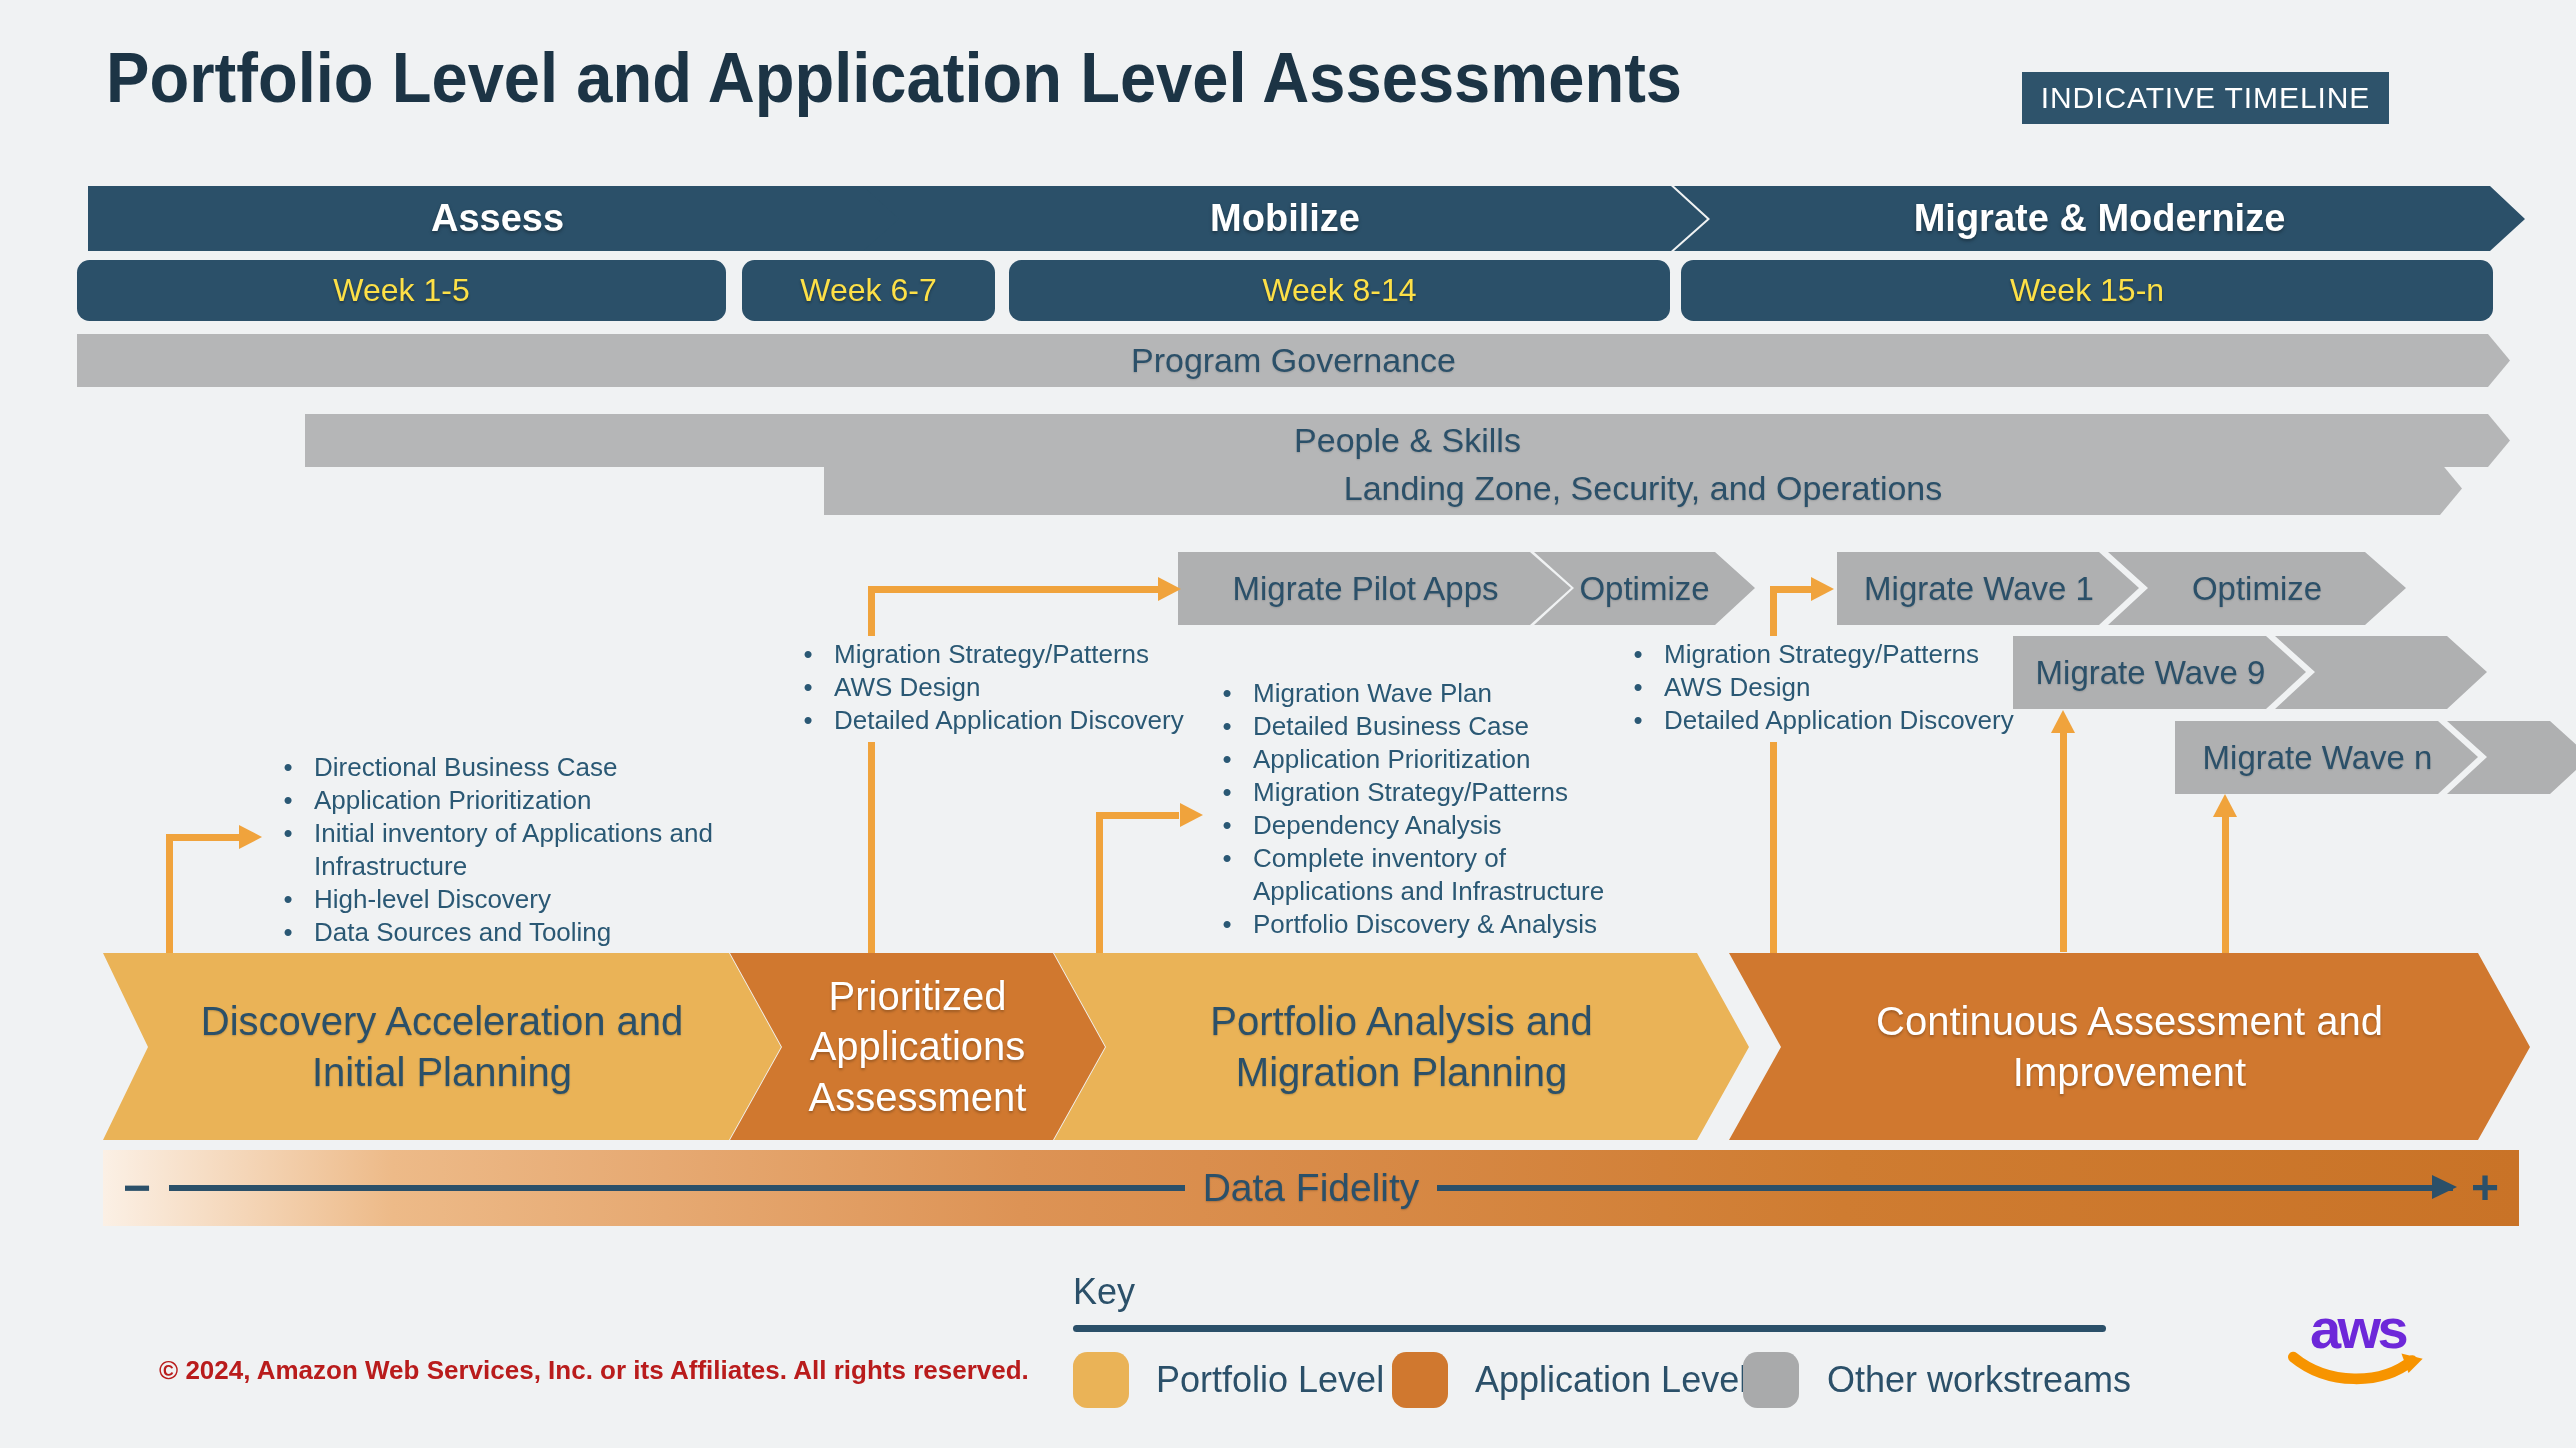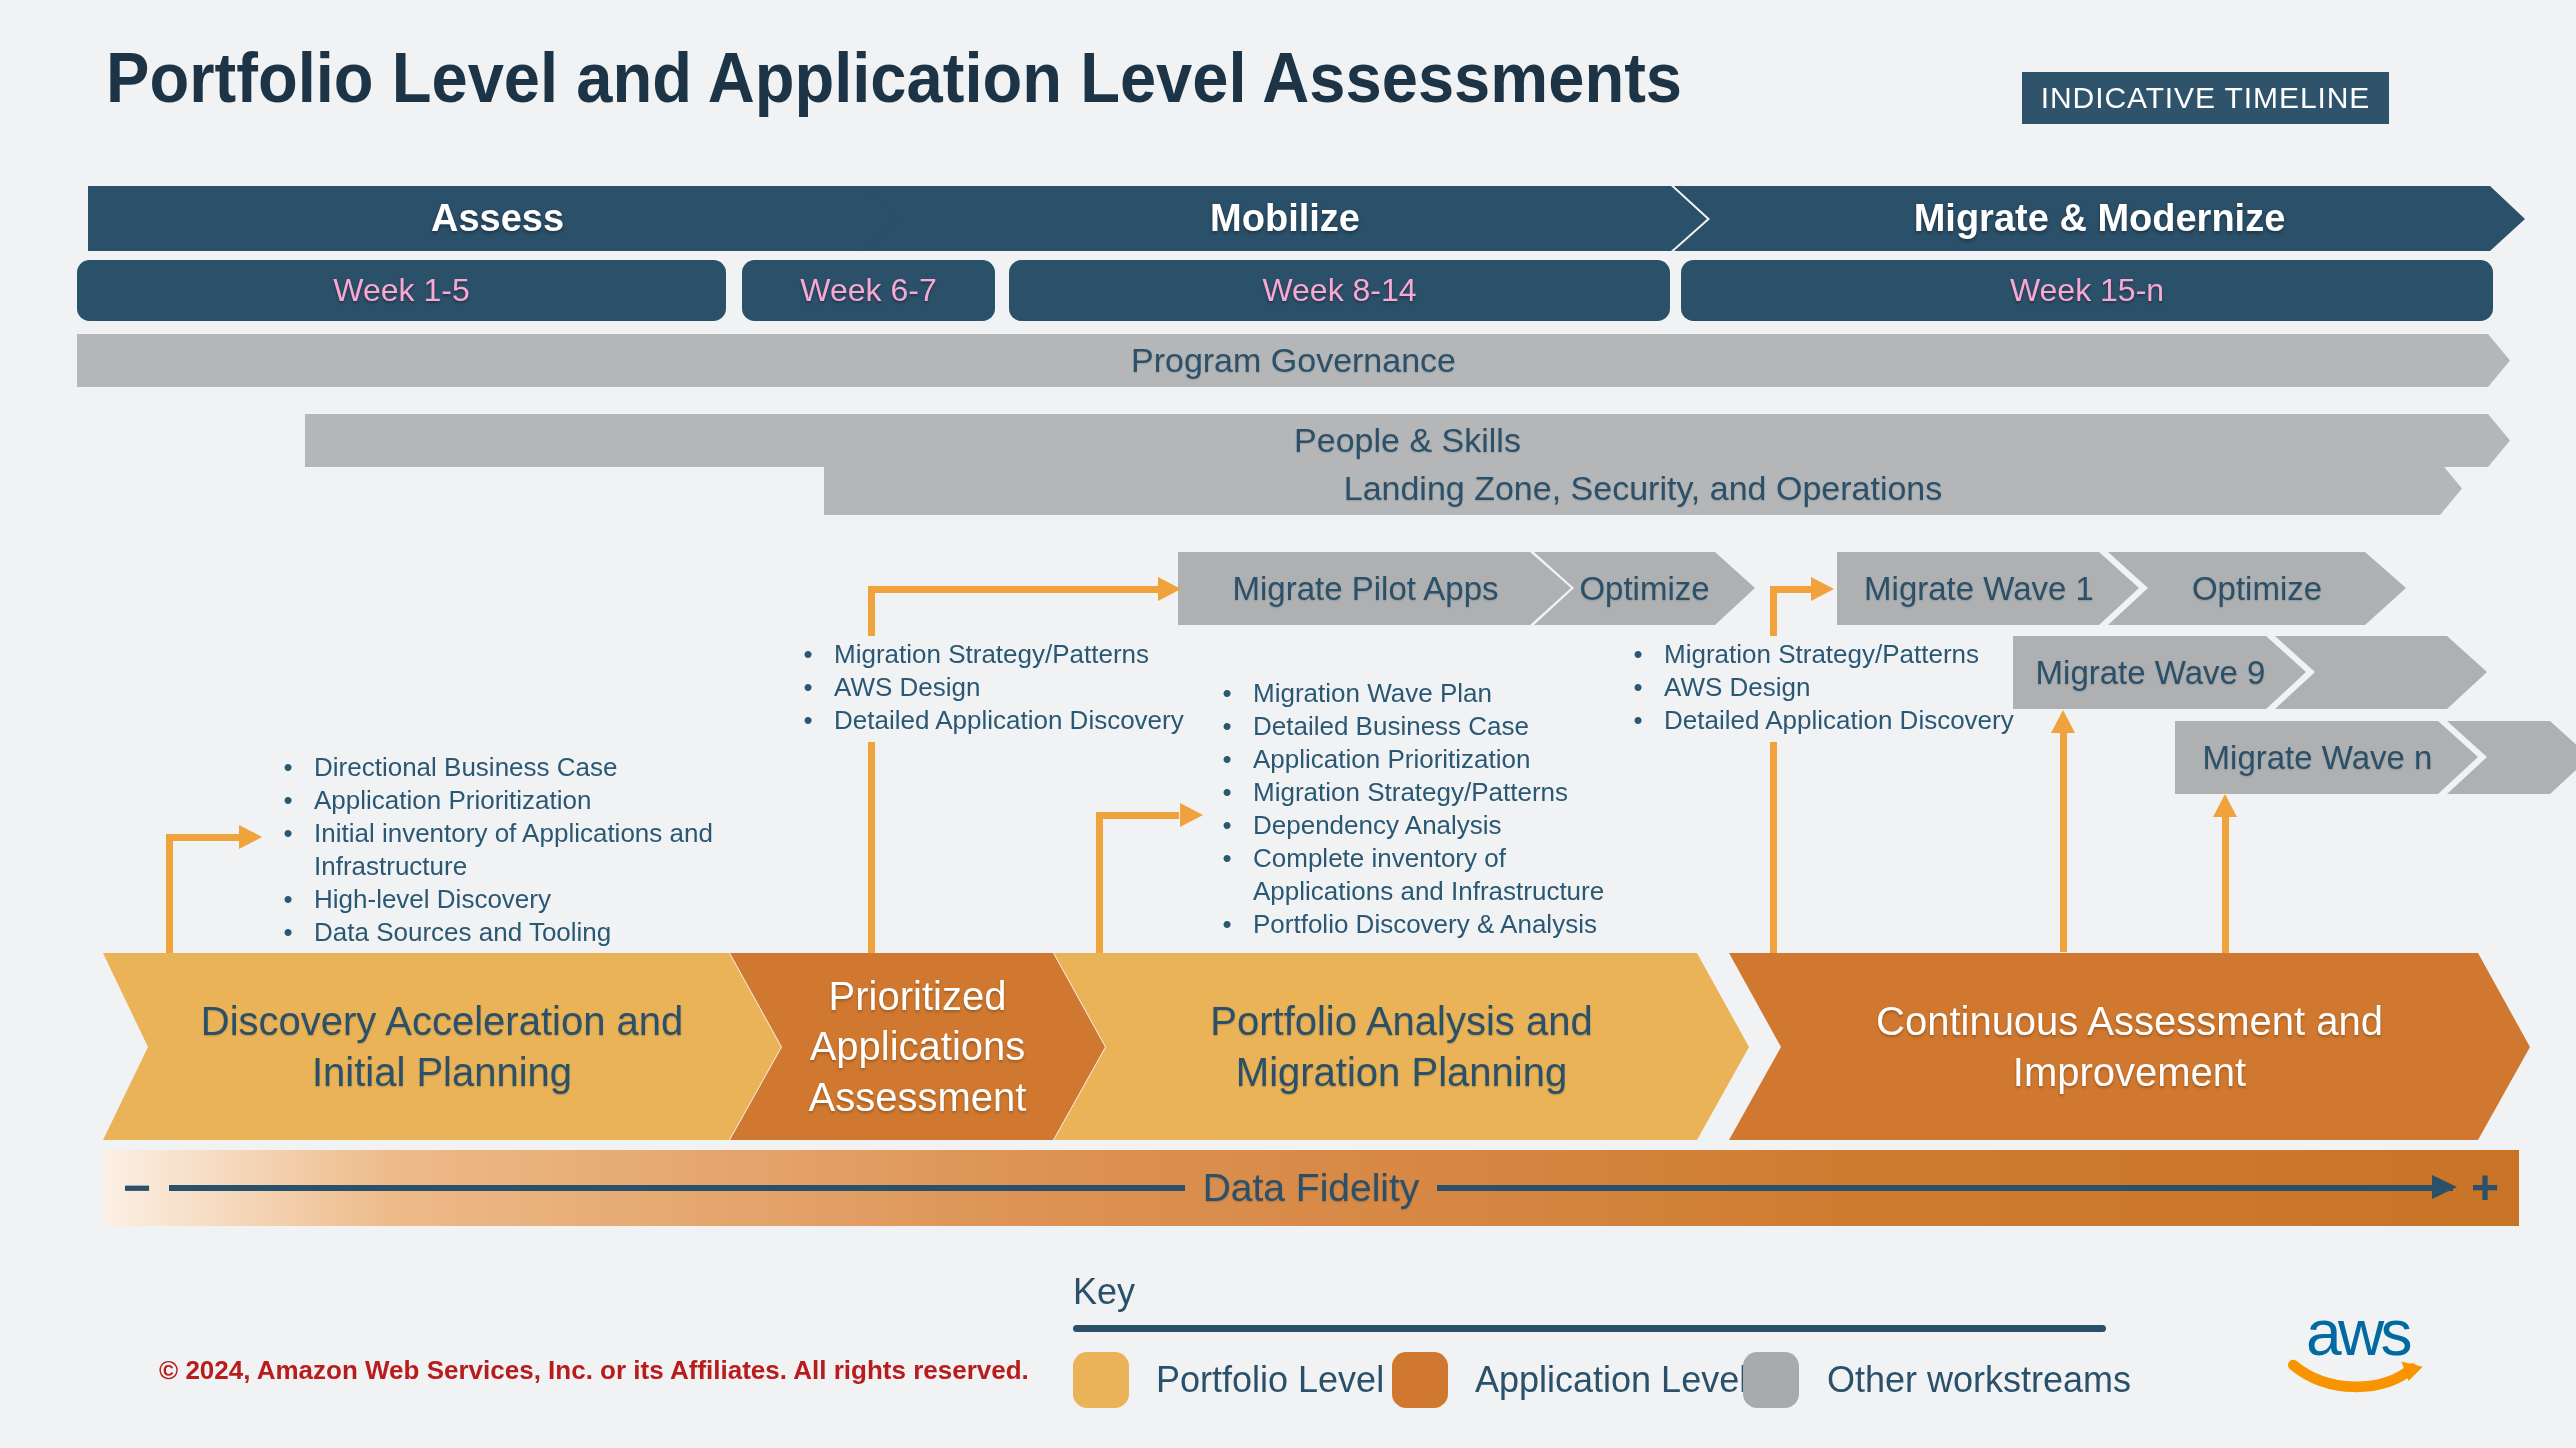--- a/index.html
+++ b/index.html
@@ -4,21 +4,21 @@
 <style>
   html,body{margin:0;padding:0;background:#F0F2F3;}
   #slide{position:relative;width:2576px;height:1436px;background:#F0F2F3;overflow:hidden;
          font-family:"Liberation Sans",sans-serif;}
   .abs{position:absolute;}
   .flexc{display:flex;align-items:center;justify-content:center;text-align:center;}
   
   .phase{top:186px;height:65px;background:#2B5069;color:#fff;font-size:38px;font-weight:700;
          text-shadow:0 1.8px 3.6px rgba(0,0,0,.35);}
   
-  .week{top:260px;height:61px;background:#2B5069;color:#f9a8d4;font-size:32px;border-radius:12.5px;
+  .week{top:260px;height:61px;background:#2B5069;color:#fde047;font-size:32px;border-radius:12.5px;
         text-shadow:0 1.8px 2.7px rgba(0,0,0,.3);align-items:center;}
   
   .wstream{height:53px;background:#B5B6B7;color:#2B5069;font-size:34px;text-shadow:0 0.9px 1.8px rgba(0,0,0,.15);}
   
   .wave{height:73px;background:#AFB0B1;color:#2B5069;font-size:33px;text-shadow:0 0.9px 1.8px rgba(0,0,0,.15);}
   
   ul.blist{list-style:none;margin:0;padding:0;color:#2A5874;font-size:26px;line-height:33px;}
   ul.blist li{position:relative;padding-left:36px;}
   ul.blist li:before{content:"•";position:absolute;left:5.4px;top:0;color:#2A5874;}
   
@@ -185,21 +185,21 @@
   <div class="abs swatch" style="left:1073px;top:1352px;background:#EAB357;"></div>
   <div class="abs leg-label" style="left:1156px;top:1352px;">Portfolio Level</div>
   <div class="abs swatch" style="left:1392px;top:1352px;background:#D0782F;"></div>
   <div class="abs leg-label" style="left:1475px;top:1352px;">Application Level</div>
   <div class="abs swatch" style="left:1743px;top:1352px;background:#A9AAAB;"></div>
   <div class="abs leg-label" style="left:1827px;top:1352px;">Other workstreams</div>
 
   <div class="abs" style="left:134px;top:1355px;font-size:26px;font-weight:700;color:#b91c1c;white-space:nowrap;margin-left:25px;">© 2024, Amazon Web Services, Inc. or its Affiliates. All rights reserved.</div>
 
   <div class="abs" style="left:2286px;top:1301px;width:143px;text-align:center;">
-    <div style="font-size:64px;font-weight:400;color:#0369a1;letter-spacing:-3.6px;line-height:1;">aws</div>
+    <div style="font-size:56px;font-weight:700;color:#6d28d9;letter-spacing:-3.6px;line-height:1;">aws</div>
     <svg width="142" height="39" viewBox="0 0 158 44" style="margin-top:-7.2px;">
       <path d="M6 8 C 45 40, 105 40, 140 12" fill="none" stroke="#F79400" stroke-width="12" stroke-linecap="round"></path>
       <polygon points="128,4 152,10 136,26" fill="#F79400"></polygon>
     </svg>
   </div>
 
 </div>
 
 
 </body></html>

